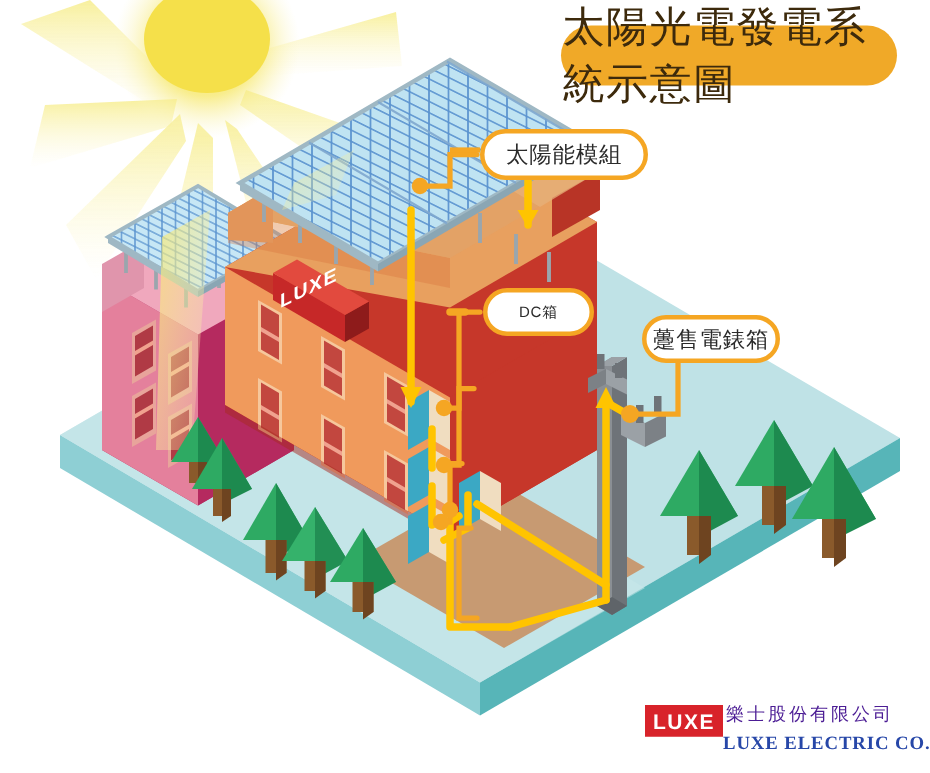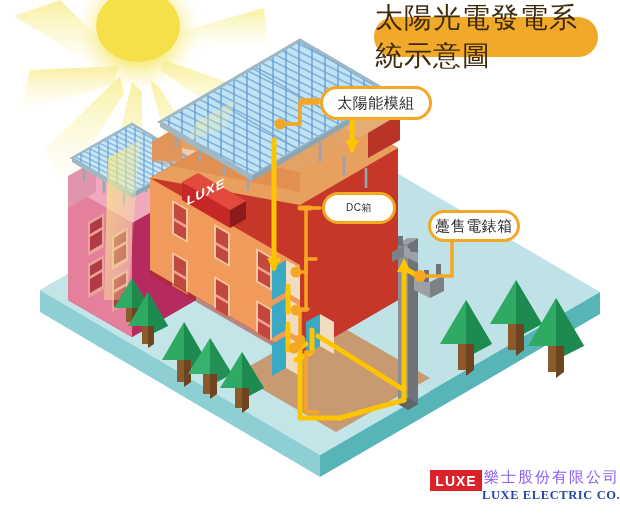--- a/index.html
+++ b/index.html
@@ -48,21 +48,21 @@
     position:absolute;left:0;top:2px;width:50px;height:19px;
     background:#d8232a;border:1px solid #d8232a;
     display:flex;align-items:center;justify-content:center;
   }
   #logo-mark span{
     color:#fff;font-weight:bold;font-size:14px;letter-spacing:1px;
     font-family:"Liberation Sans",sans-serif;line-height:1;
   }
   #logo-cn{
     position:absolute;left:54px;top:0px;
-    font-size:15px;color:#8b5cf6;letter-spacing:2px;white-space:nowrap;
+    font-size:12px;color:#4c1d95;letter-spacing:2px;white-space:nowrap;
     font-family:Liberation Mono, monospace;
   }
   #logo-en{
     position:absolute;left:52px;top:20px;
     font-size:12.5px;color:#2747a8;letter-spacing:.6px;white-space:nowrap;
     font-family:"Liberation Serif",serif;font-weight:bold;
   }
   #luxe-sign-label{
     position:absolute;left:183px;top:183px;width:46px;height:17px;
     display:flex;align-items:center;justify-content:center;

